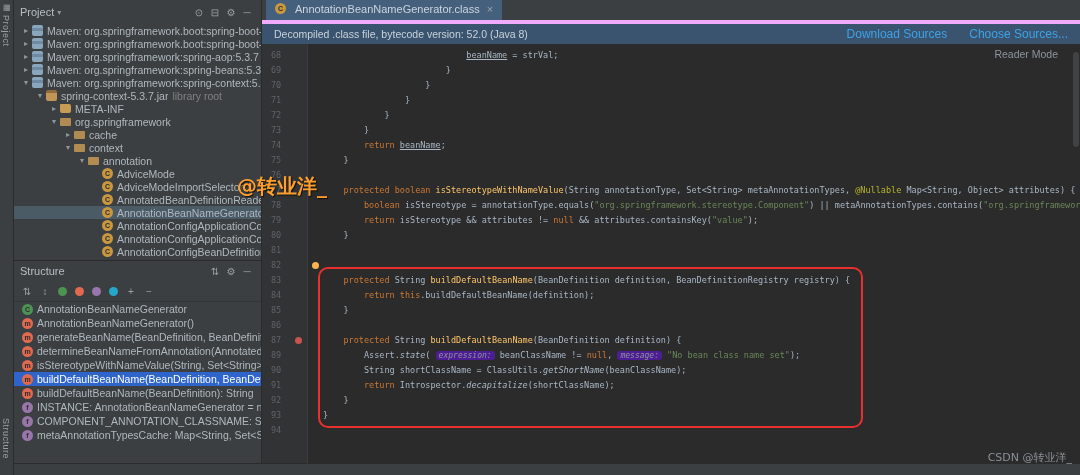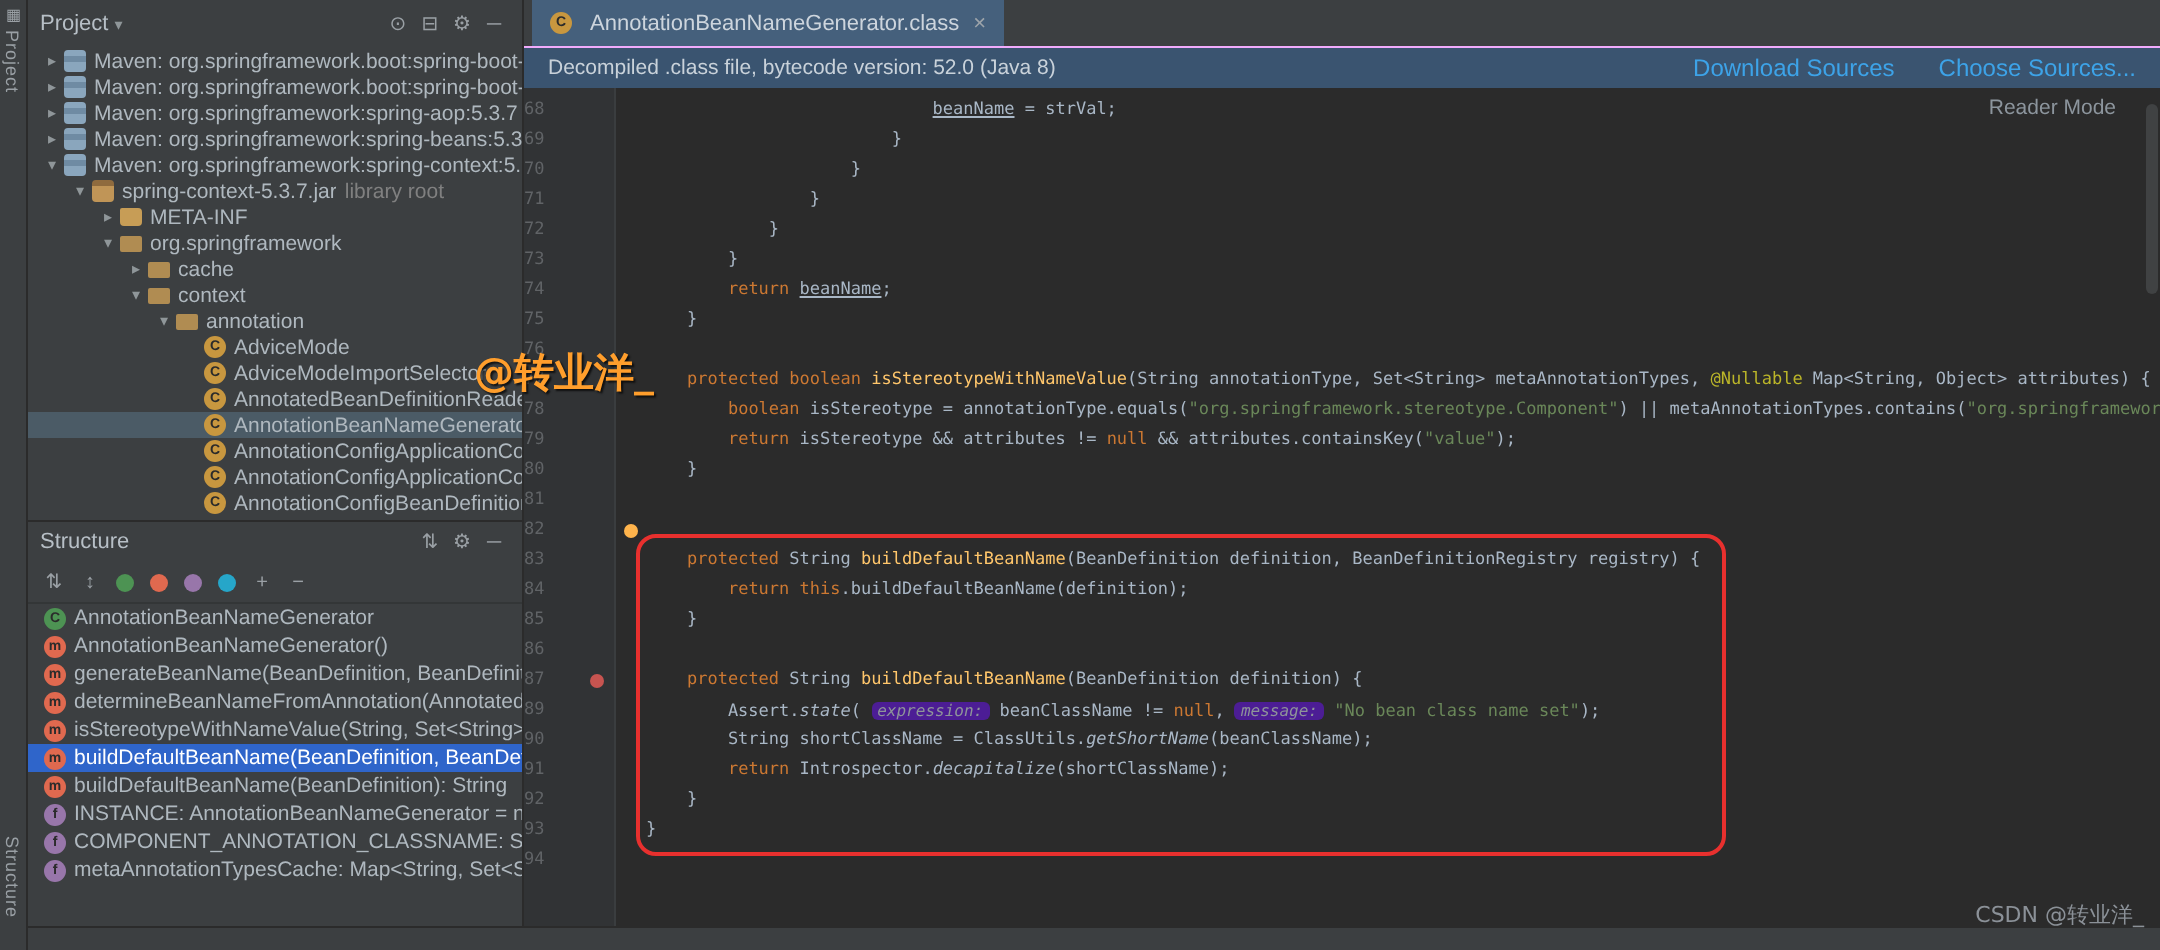--- a/index.html
+++ b/index.html
@@ -41,33 +41,33 @@
 
   
   .structure-pane { position:absolute; left:14px; top:260px; width:248px; height:203px; background:#3c3f41; border-top:1px solid #2b2b2b; border-right:1px solid #2b2b2b; overflow:hidden; }
   .structure-pane .pane-header { height:20px; }
   .s-toolbar { height:21px; display:flex; align-items:center; padding:0 5px; gap:2px; border-bottom:1px solid #333637; }
   .structure-pane .tree-row { height:14px; }
   .structure-pane .tree-row.selected { background:#2f65ca; color:#ffffff; }
 
   
   .editor { position:absolute; left:262px; top:0; width:818px; height:463px; background:#2b2b2b; }
-  .tabbar { height:24px; background:#3c3f41; border-bottom:1px solid #f0abfc; display:flex; align-items:flex-end; }
+  .tabbar { height:24px; background:#3c3f41; border-bottom:4px solid #f0abfc; display:flex; align-items:flex-end; }
   .tab { height:23px; margin-left:4px; display:flex; align-items:center; gap:5px; padding:0 9px; background:#45607c; color:#cdd5dd; font-size:11px; }
   .tab .close { color:#9da4aa; font-size:11px; margin-left:2px; }
   .banner { height:20px; background:#3a5470; display:flex; align-items:center; font-size:10.5px; color:#c9d2da; padding:0 12px; }
   .banner .spacer { flex:1; }
   .banner a { color:#3da3e8; text-decoration:none; margin-left:22px; font-size:12px; cursor:pointer; }
   .editor-body { position:absolute; top:44px; left:0; right:0; bottom:0; overflow:hidden; }
   .gutter-bg { position:absolute; left:0; top:0; bottom:0; width:46px; background:#313335; border-right:1px solid #3a3d3f; }
   .reader-mode { position:absolute; top:4px; right:22px; font-size:10.5px; color:#8c959d; z-index:4; }
   .code-lines { position:absolute; top:4px; left:0; right:0; }
   .code-line { display:flex; height:15px; line-height:15px; font-family:"DejaVu Sans Mono",monospace; font-size:8.5px; white-space:pre; }
   .gut { width:46px; flex:none; display:flex; }
-  .ln { width:28px; text-align:left; color:#606366; }
+  .ln { width:28px; text-align:center; color:#606366; }
   .gicon { width:18px; position:relative; }
   .gicon.override:after { content:""; position:absolute; left:5px; top:4px; width:7px; height:7px; border-radius:50%; background:#c75450; }
   .lc { padding-left:15px; }
   .tok-d { color:#a9b7c6; }
   .tok-k { color:#cc7832; }
   .tok-s { color:#6a8759; }
   .tok-m { color:#ffc66b; }
   .tok-a { color:#bbb529; }
   .tok-i { color:#a9b7c6; font-style:italic; }
   .tok-u { color:#a9b7c6; text-decoration:underline; }

